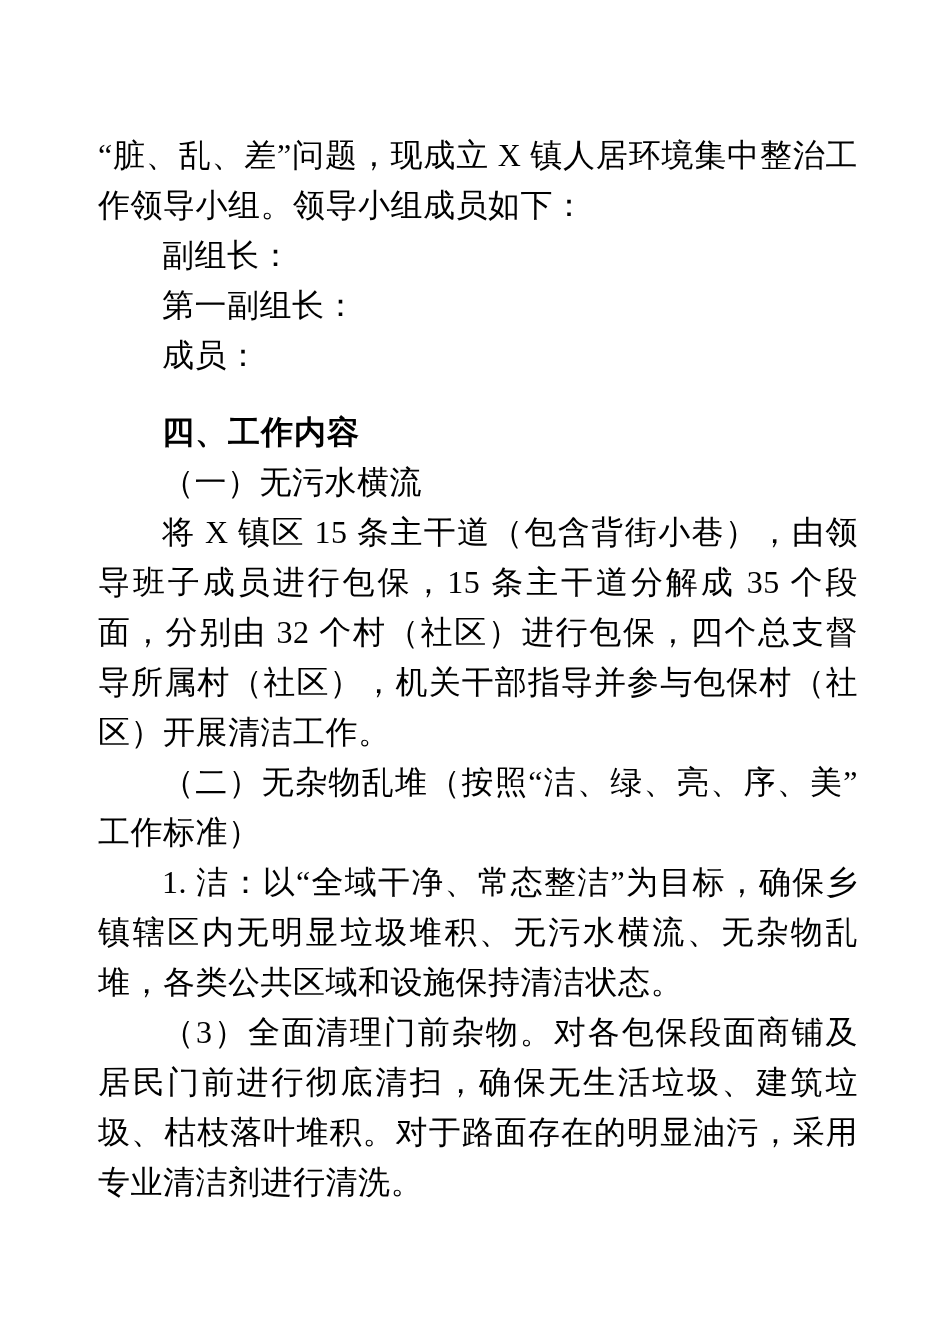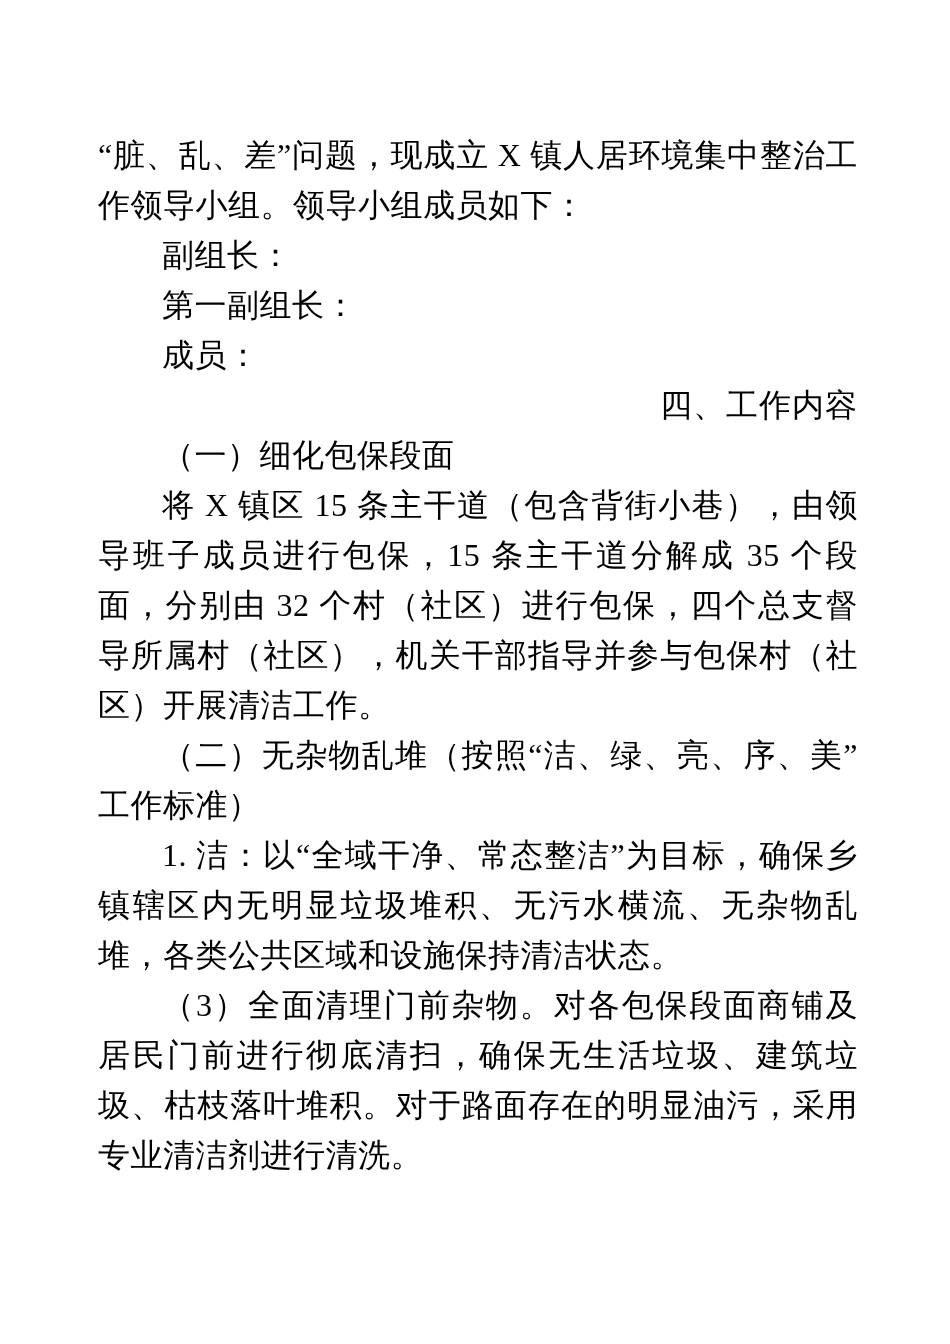--- a/index.html
+++ b/index.html
@@ -33,34 +33,35 @@
     text-indent: 2em;
     color: #000000;
     letter-spacing: 0.5px;
     word-break: break-all;
   }
   .para--flush {
     text-indent: 0;
   }
   .para--heading {
     font-family: "Liberation Sans", "DejaVu Sans", sans-serif;
-    font-weight: 400;
-    text-align: right;
+    font-weight: 700;
+    text-align: left;
     letter-spacing: 1px;
+    margin-top: 27px;
   }
 </style>
 </head>
 <body>
 
 <div class="page">
   <div class="doc-body">
     <p class="para para--flush">“脏、乱、差”问题，现成立 X 镇人居环境集中整治工作领导小组。领导小组成员如下：</p>
     <p class="para">副组长：</p>
     <p class="para">第一副组长：</p>
     <p class="para">成员：</p>
     <p class="para para--heading">四、工作内容</p>
-    <p class="para">（一）细化包保段面</p>
+    <p class="para">（一）无污水横流</p>
     <p class="para">将 X 镇区 15 条主干道（包含背街小巷），由领导班子成员进行包保，15 条主干道分解成 35 个段面，分别由 32 个村（社区）进行包保，四个总支督导所属村（社区），机关干部指导并参与包保村（社区）开展清洁工作。</p>
     <p class="para">（二）无杂物乱堆（按照“洁、绿、亮、序、美”工作标准）</p>
     <p class="para">1. 洁：以“全域干净、常态整洁”为目标，确保乡镇辖区内无明显垃圾堆积、无污水横流、无杂物乱堆，各类公共区域和设施保持清洁状态。</p>
     <p class="para">（3）全面清理门前杂物。对各包保段面商铺及居民门前进行彻底清扫，确保无生活垃圾、建筑垃圾、枯枝落叶堆积。对于路面存在的明显油污，采用专业清洁剂进行清洗。</p>
   </div>
 </div>
 
 </body></html>

